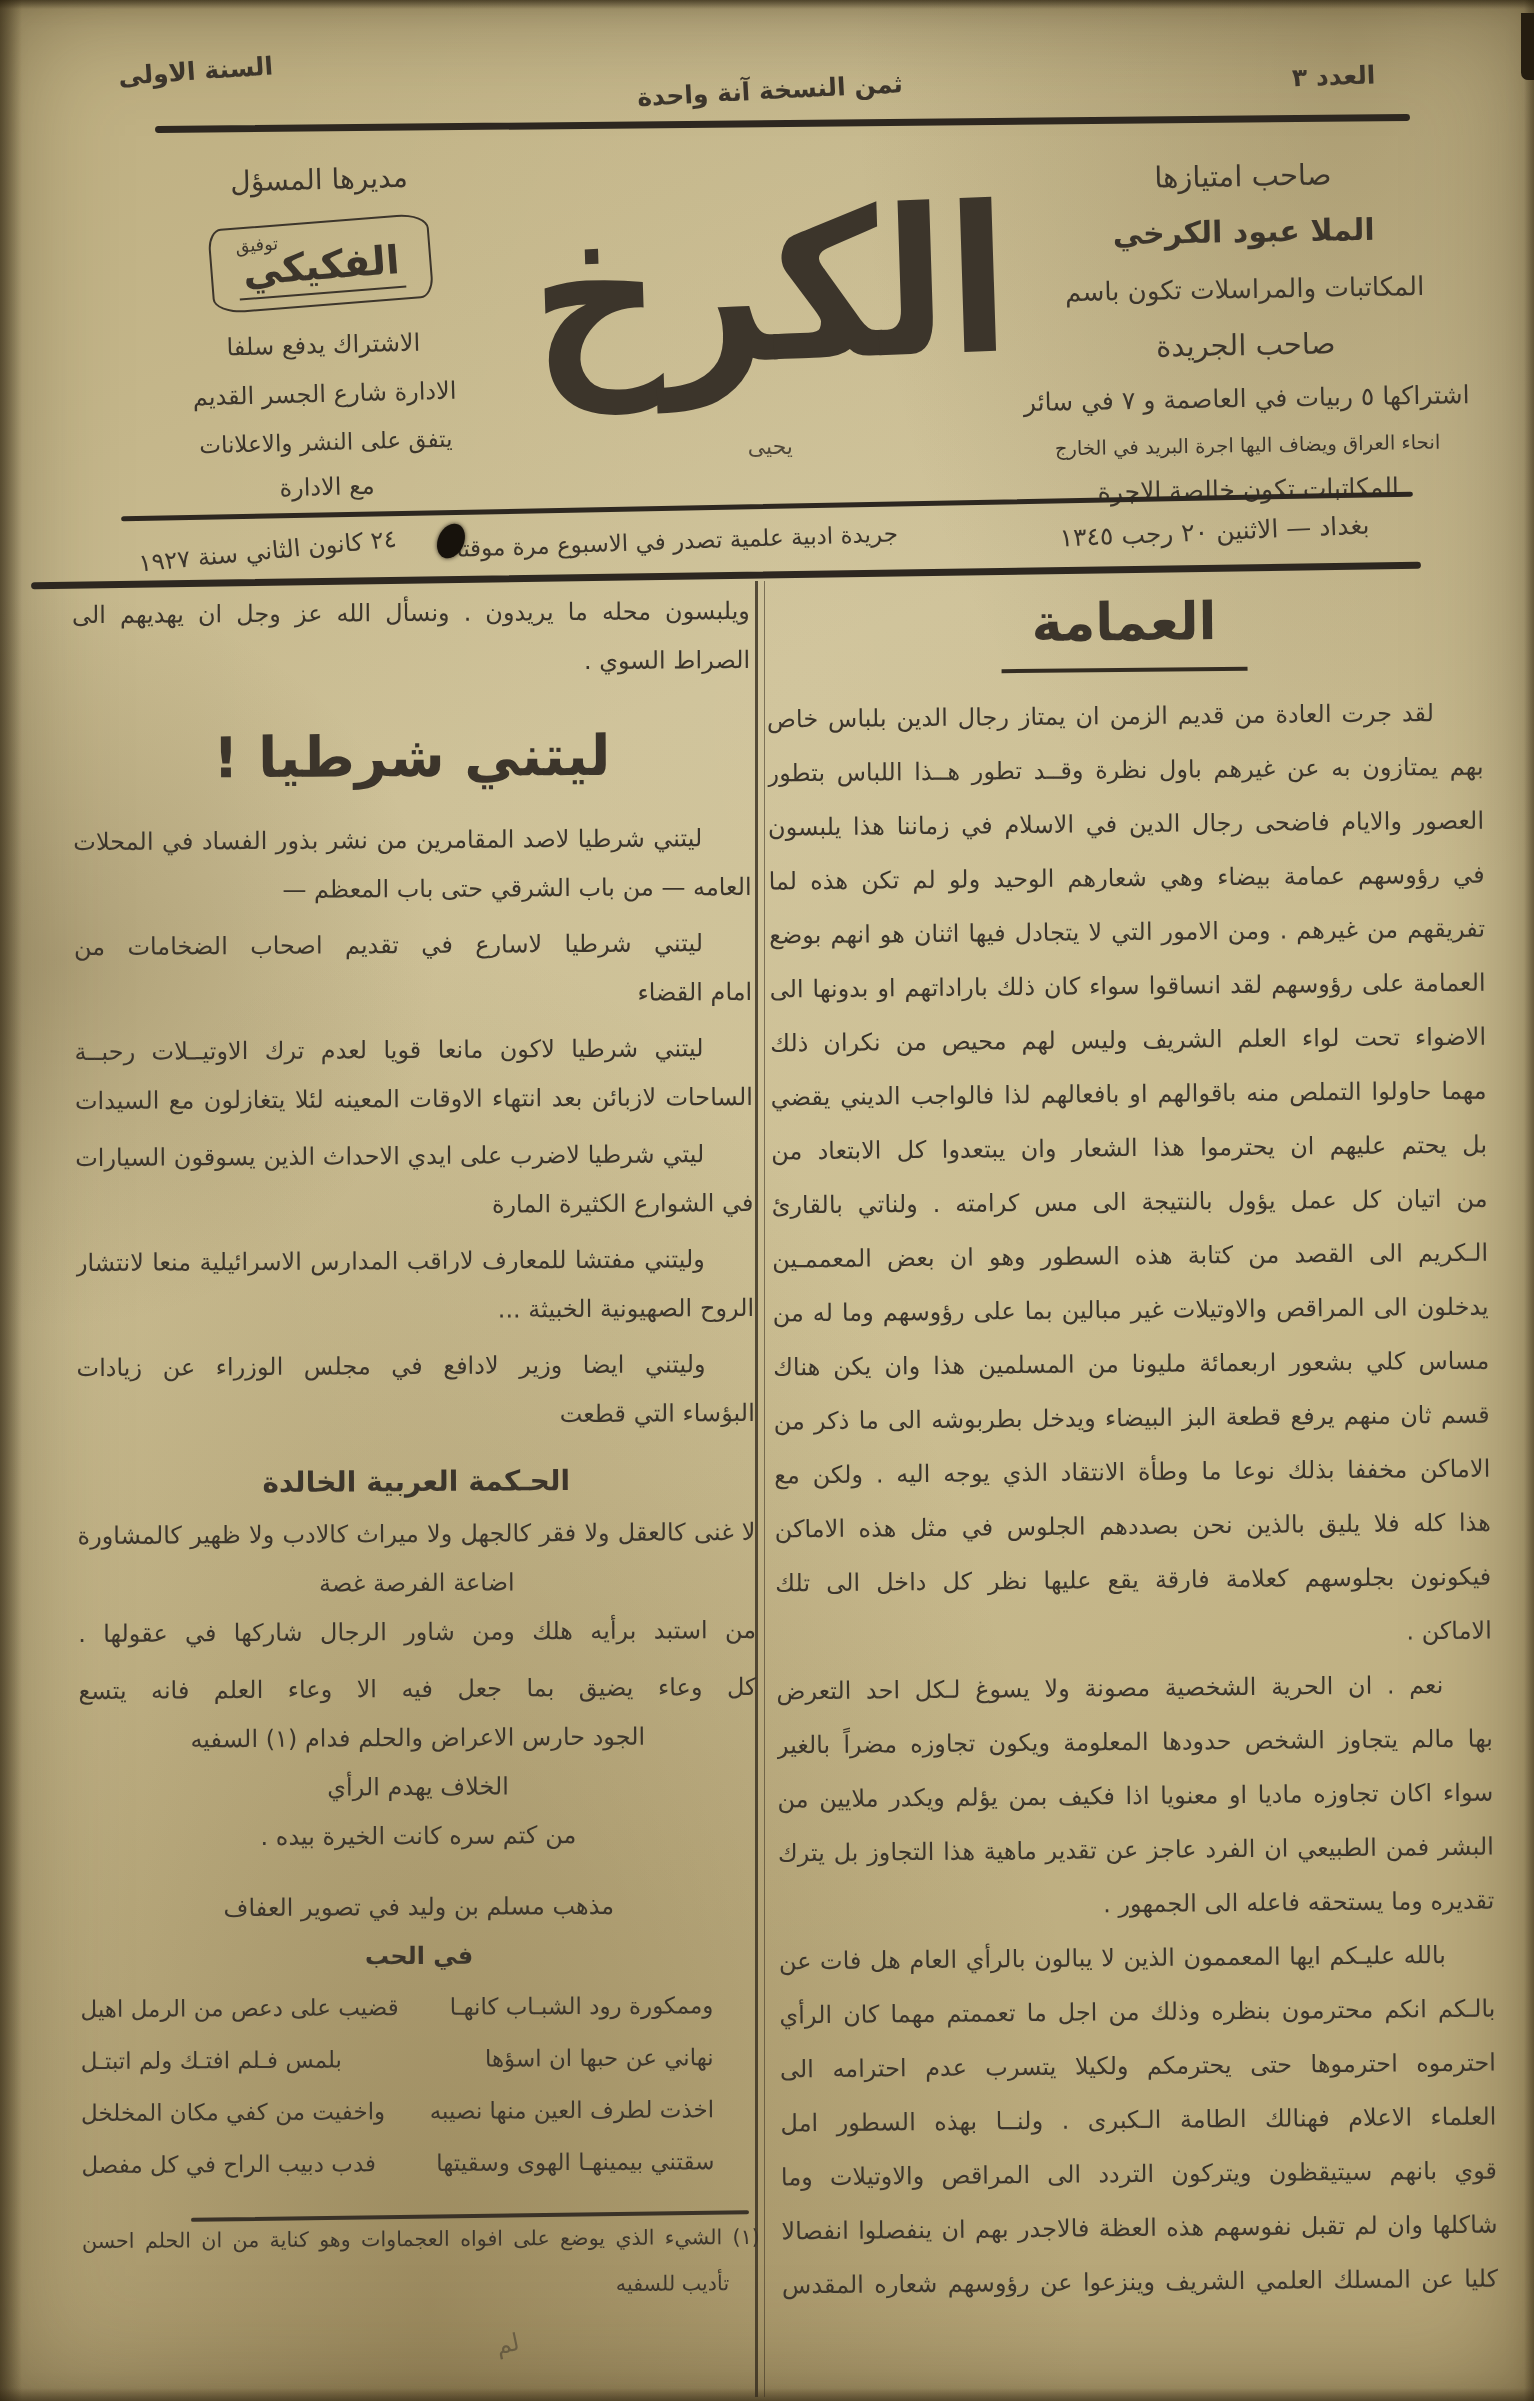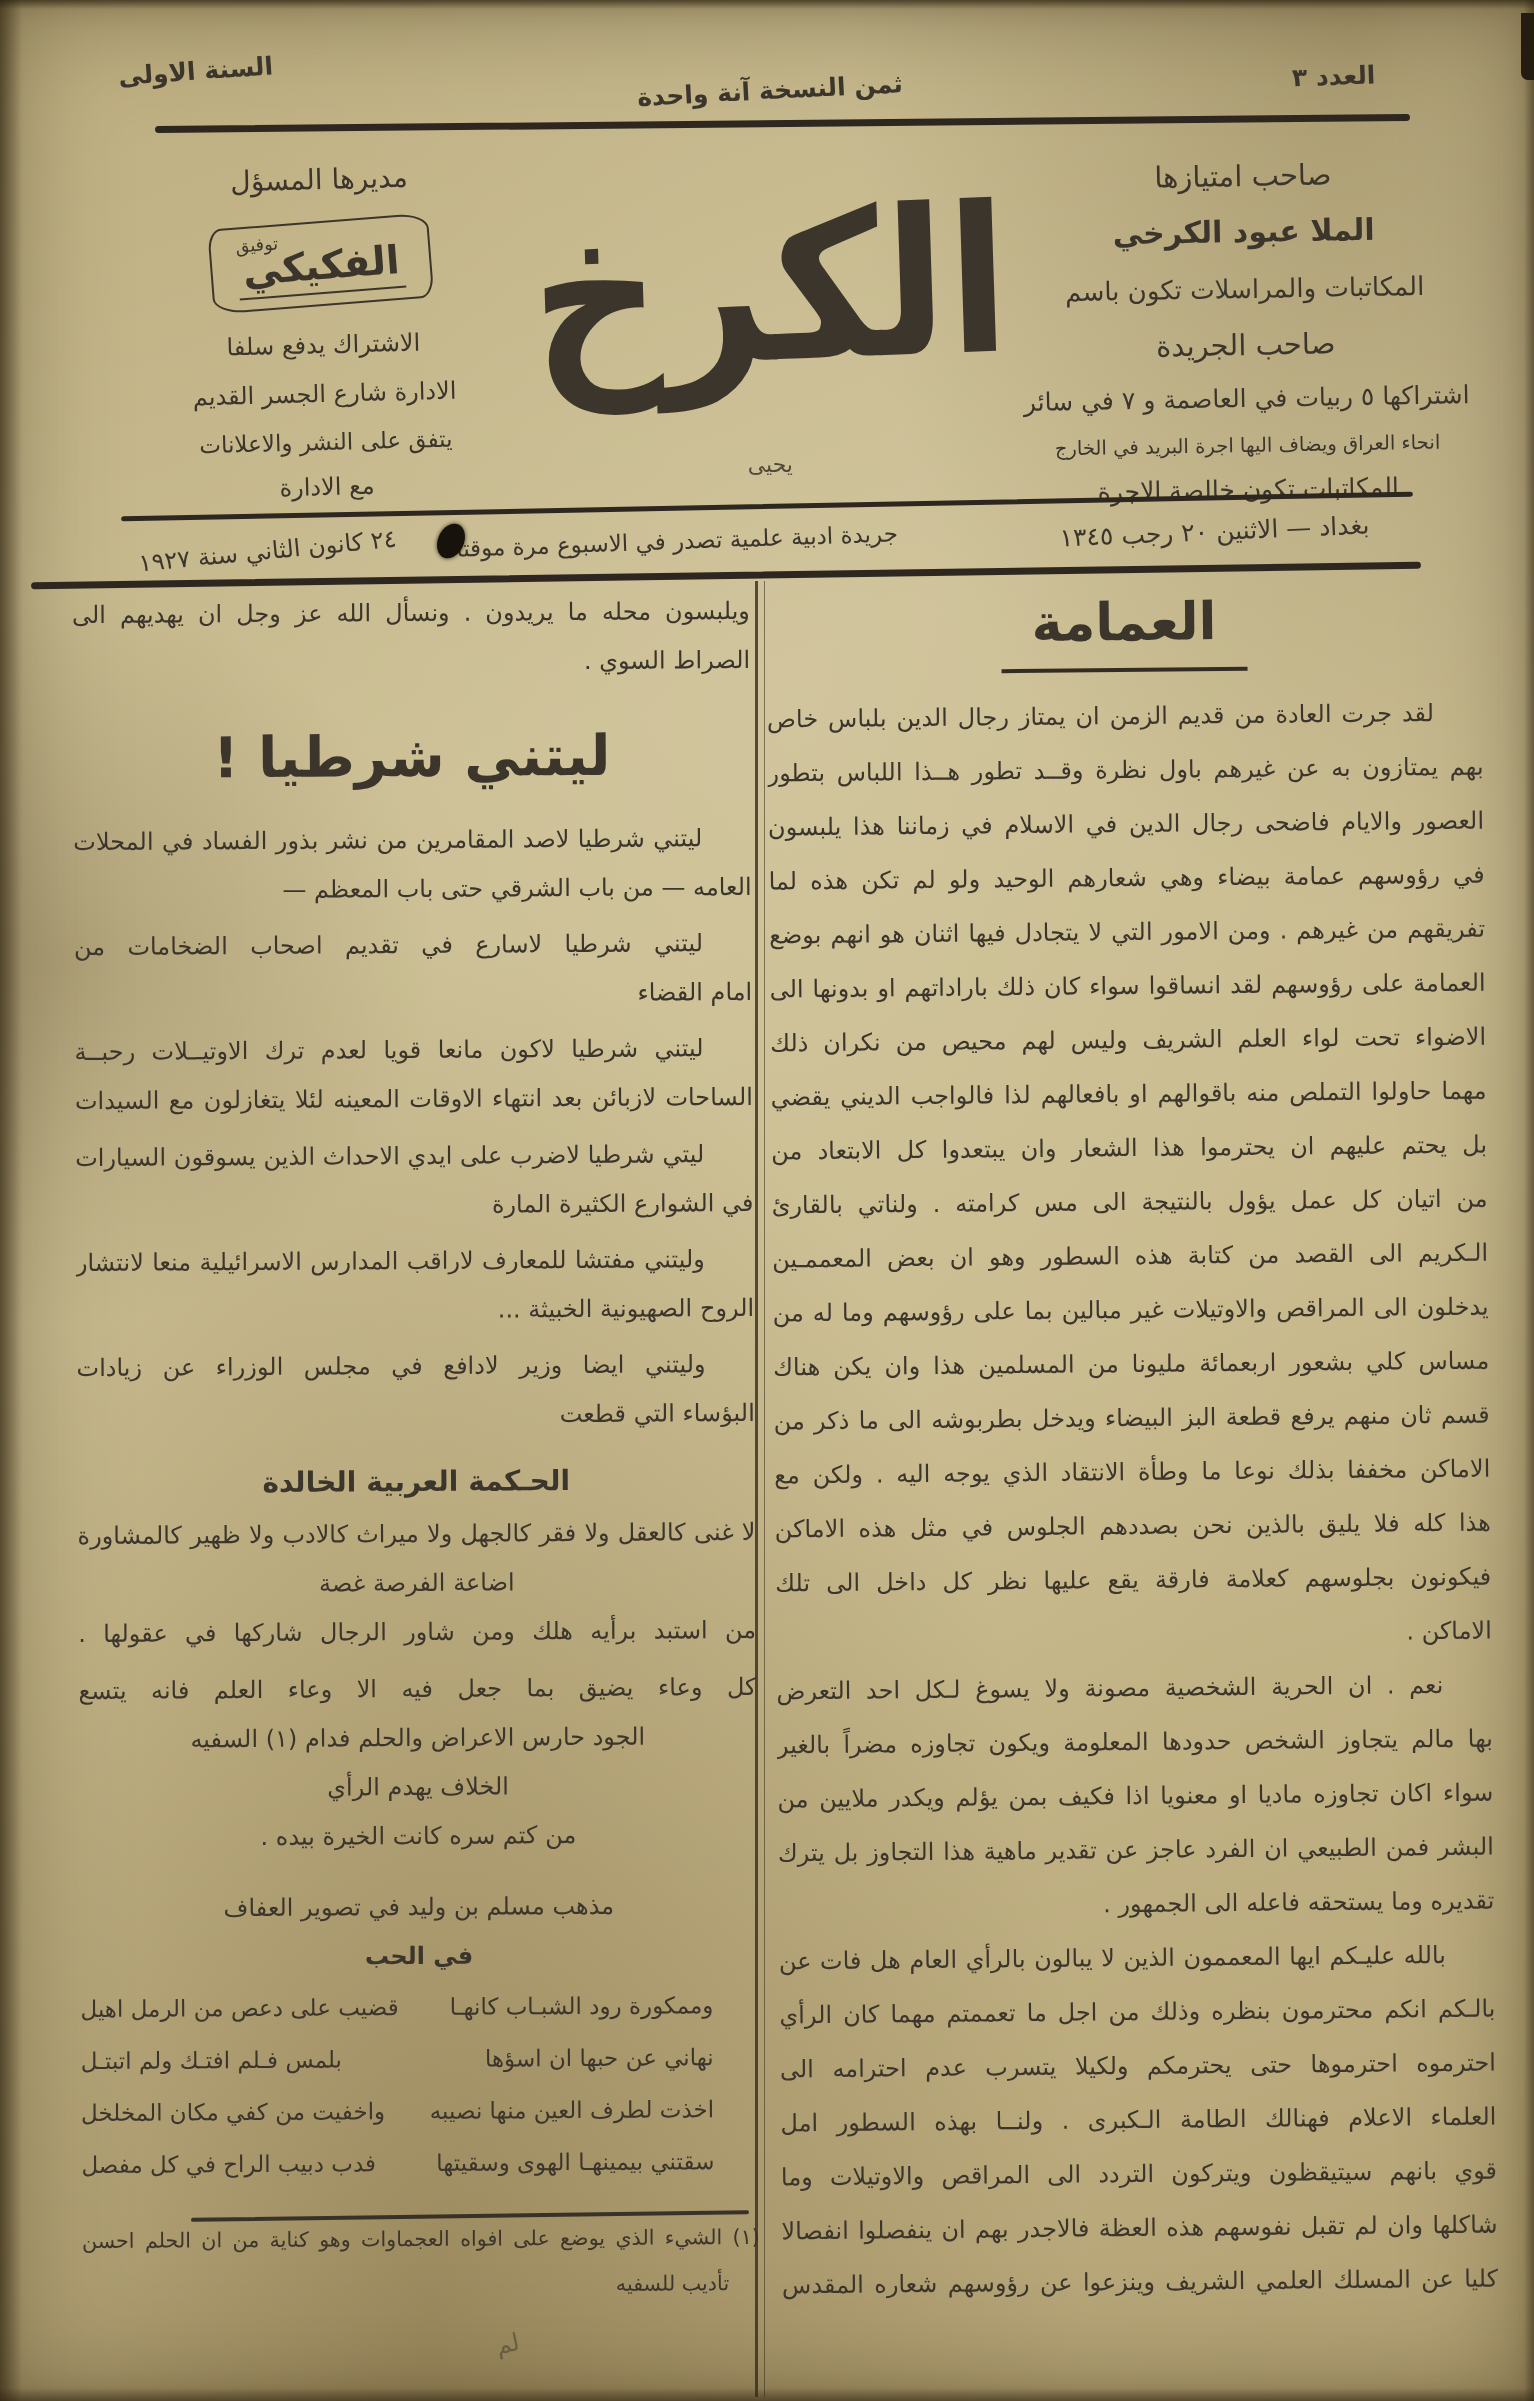--- a/index.html
+++ b/index.html
@@ -50,21 +50,21 @@
   .mh-right{position:absolute;left:1013px;top:149px;width:465px;text-align:center;transform:rotate(-1deg);}
   .mh-right .r0{font-size:29px;line-height:54px;}
   .mh-right .r1{font-size:30px;line-height:58px;font-weight:bold;}
   .mh-right .r2{font-size:26px;line-height:56px;}
   .mh-right .r3{font-size:29px;line-height:56px;}
   .mh-right .r4{font-size:25px;line-height:52px;}
   .mh-right .r5{font-size:19.6px;line-height:42px;}
   .mh-right .r6{font-size:25px;line-height:45px;}
   .mh-center{position:absolute;left:491px;top:124px;width:558px;height:362px;text-align:center;}
   .mh-title{font-size:181px;line-height:331px;font-weight:bold;transform:scaleY(1.12) rotate(-2deg);}
-  .mh-sign{position:absolute;left:46%;top:328px;font-size:22px;opacity:.85;}
+  .mh-sign{position:absolute;left:46%;top:310px;font-size:22px;opacity:.85;}
   .mh-left{position:absolute;left:119px;top:152px;width:408px;text-align:center;transform:rotate(-1.5deg);}
   .mh-left .l0{font-size:28px;line-height:56px;}
   .stamp{display:inline-block;margin-top:13.4px;padding:7.2px 25px 10.3px;border:2.6px solid #3c352b;
     border-radius:13.4px 31px 13.4px 31px / 20.7px 15.5px 20.7px 15.5px;transform:rotate(-3deg);}
   .stamp .small{display:block;font-size:17.6px;text-align:left;margin-bottom:-7.2px;}
   .stamp .big{display:block;font-size:39px;font-weight:bold;border-bottom:2.6px solid #3c352b;padding:0 5.2px 4.1px;}
   .mh-left .l1{font-size:24px;line-height:50px;margin-top:13.4px;}
   .mh-left .l2{font-size:24px;line-height:49px;}
   .mh-left .l3{font-size:23px;line-height:46px;}
   .mh-left .l4{font-size:24px;line-height:44px;}

